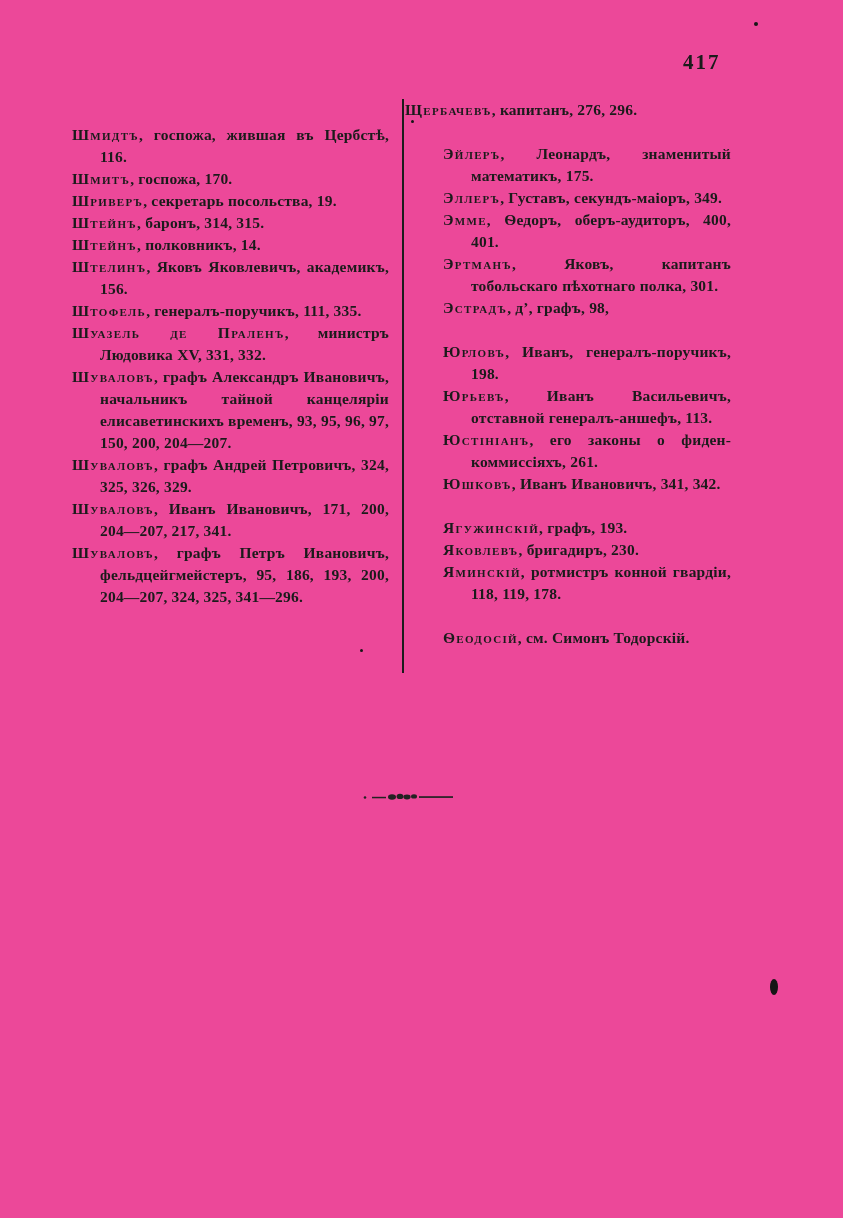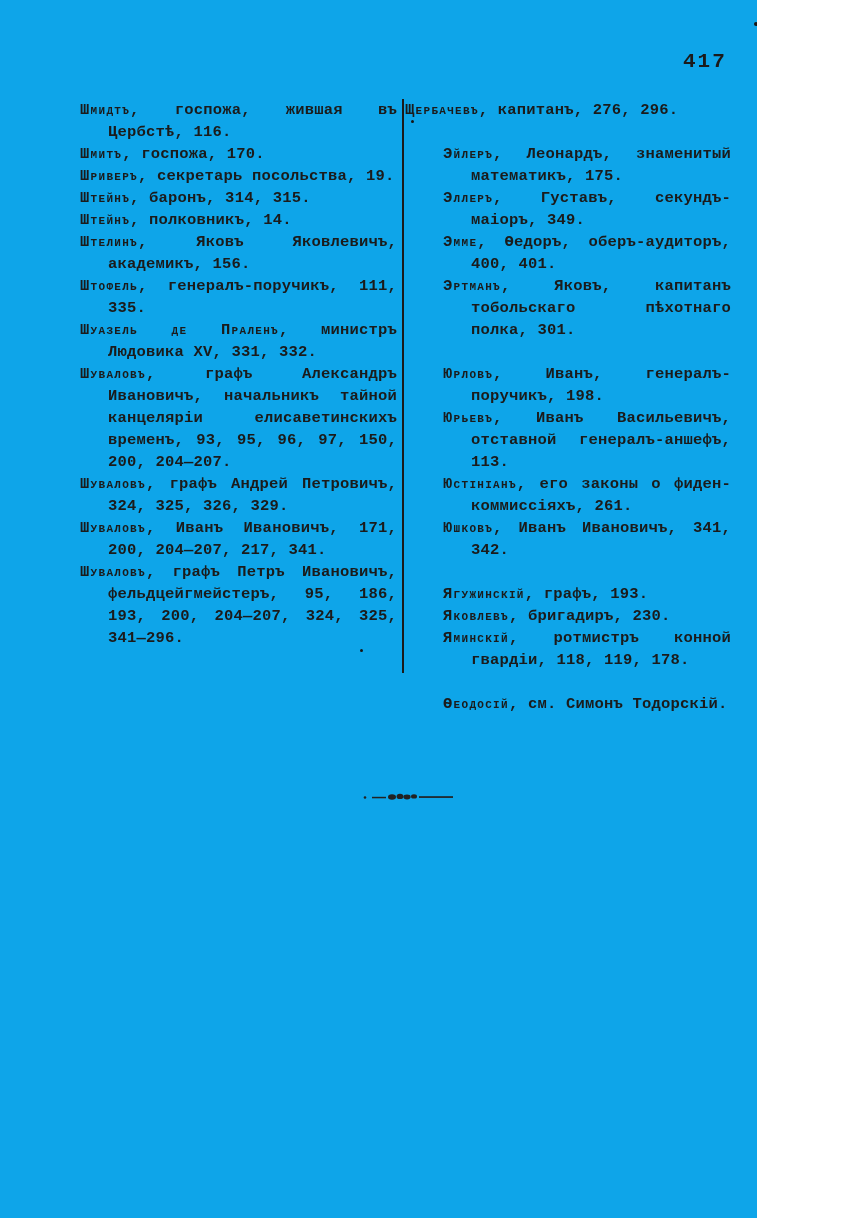--- a/index.html
+++ b/index.html
@@ -1,42 +1,42 @@
 <!DOCTYPE html>
 <html><head>
 <meta charset="utf-8">
 <style>
   html, body { margin: 0; padding: 0; background: #ffffff; }
   .page {
     position: relative;
-    width: 757px;
+    width: 843px;
     height: 1218px;
-    background: #0ea5e9;
+    background: #ec4899;
     color: #1b1b1b;
-    font-family: Liberation Mono, monospace;
+    font-family: Liberation Serif, serif;
     overflow: hidden;
   }
   .pagenum {
     position: absolute;
     left: 683px;
     top: 50px;
     font-size: 21px;
     font-weight: 700;
     letter-spacing: 2px;
   }
   .col {
     position: absolute;
     top: 99px;
     font-size: 15.5px;
     line-height: 22px;
     font-weight: 700;
     letter-spacing: 0.2px;
     text-align: justify;
   }
-  .col-left  { left: 80px;  width: 317px; }
+  .col-left  { left: 72px;  width: 317px; margin-top: 25px; }
   .col-right { left: 405px; width: 326px; }
   .divider {
     position: absolute;
     left: 402px;
     top: 99px;
     width: 2px;
     height: 574px;
     background: #1b1b1b;
   }
   .entry {
@@ -87,20 +87,21 @@
 
   <div class="col col-right">
       <div class="group">
         <div class="entry"><span class="headword">Щербачевъ</span><span>, капитанъ, 276, 296.</span></div>
       </div>
       <div class="group">
         <div class="entry"><span class="headword">Эйлеръ</span><span>, Леонардъ, знаменитый математикъ, 175.</span></div>
         <div class="entry"><span class="headword">Эллеръ</span><span>, Густавъ, секундъ-маіоръ, 349.</span></div>
         <div class="entry"><span class="headword">Эмме</span><span>, Ѳедоръ, оберъ-аудиторъ, 400, 401.</span></div>
         <div class="entry"><span class="headword">Эртманъ</span><span>, Яковъ, капитанъ тобольскаго пѣхотнаго полка, 301.</span></div>
+        <div class="entry"><span class="headword">Эстрадъ</span><span>, д’, графъ, 98,</span></div>
       </div>
       <div class="group">
         <div class="entry"><span class="headword">Юрловъ</span><span>, Иванъ, генералъ-поручикъ, 198.</span></div>
         <div class="entry"><span class="headword">Юрьевъ</span><span>, Иванъ Васильевичъ, отставной генералъ-аншефъ, 113.</span></div>
         <div class="entry"><span class="headword">Юстініанъ</span><span>, его законы о фиден-коммиссіяхъ, 261.</span></div>
         <div class="entry"><span class="headword">Юшковъ</span><span>, Иванъ Ивановичъ, 341, 342.</span></div>
       </div>
       <div class="group">
         <div class="entry"><span class="headword">Ягужинскій</span><span>, графъ, 193.</span></div>
         <div class="entry"><span class="headword">Яковлевъ</span><span>, бригадиръ, 230.</span></div>

